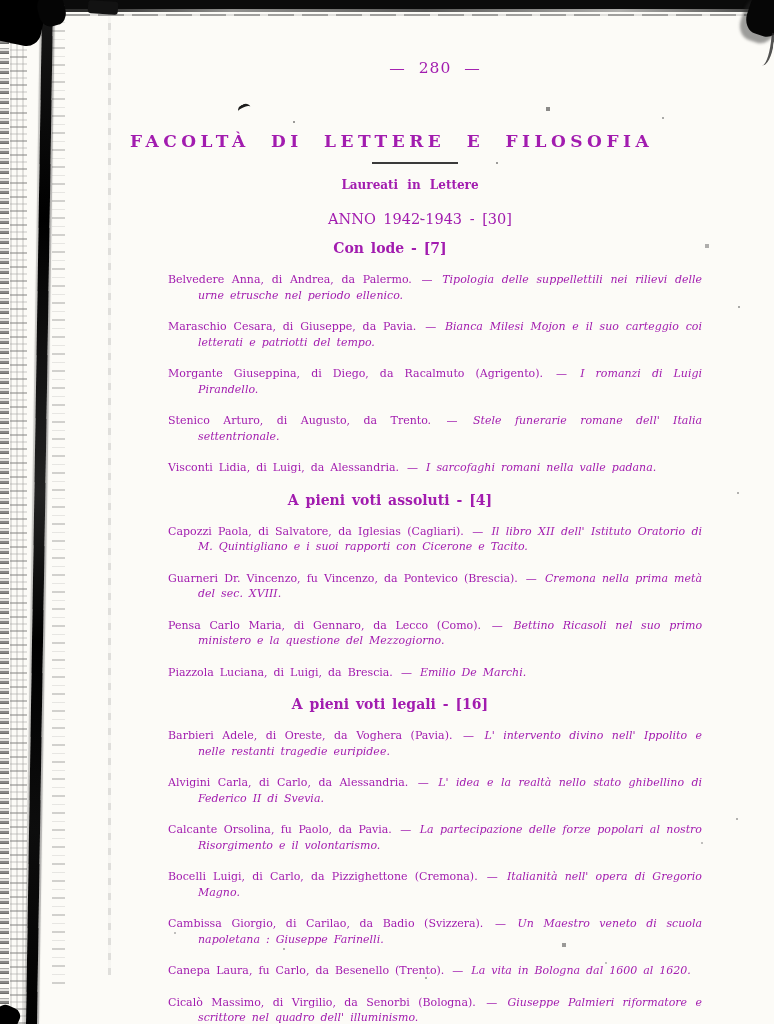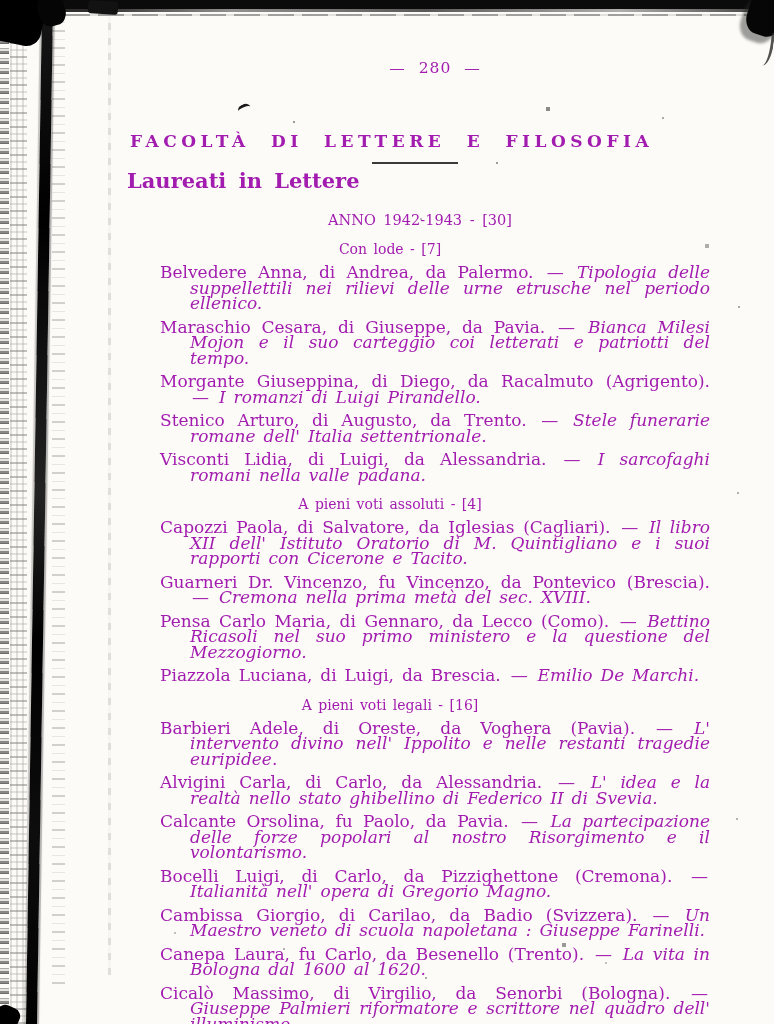--- a/index.html
+++ b/index.html
@@ -86,34 +86,34 @@
     text-align:center;font-size:15.5px;letter-spacing:1px;word-spacing:7px;
   }
   .faculty{
     margin:54px 0 0 0;transform:translateX(-22px);
     font-size:17px;font-weight:700;letter-spacing:4.5px;word-spacing:11px;white-space:nowrap;
   }
   .rule{
     width:86px;height:2px;background:#3a3a3a;margin:11px auto 0 auto;transform:translateX(-20px);
   }
   .subtitle{
-    margin:4px 0 0 0;text-align:left;transform:translateX(-25px);
-    font-size:21px;font-weight:700;word-spacing:5px;
+    margin:14px 0 0 0;text-align:center;transform:translateX(-25px);
+    font-size:12px;font-weight:700;word-spacing:5px;
   }
   .yearline{
     margin-top:19px;text-align:center;transform:translateX(-15px);
     font-size:14.5px;word-spacing:3px;
   }
   .sec-heading{
     margin:13px 0 6px 0;text-align:center;transform:translateX(-45px);
-    font-size:14px;font-weight:400;word-spacing:2px;
+    font-size:14px;font-weight:700;word-spacing:2px;
   }
   .entries{margin:0;}
   .entry{
-    margin:8px;font-size:17px;line-height:15.5px;text-align:justify;
+    margin:16px;font-size:11px;line-height:15.5px;text-align:justify;
     padding-left:30px;text-indent:-30px;word-spacing:2.5px;
   }
   .entry .th{font-style:italic;}
   .entry .dash{padding:0 2px;}
 </style>
 </head>
 <body>
 
 <div class="scan">
 

